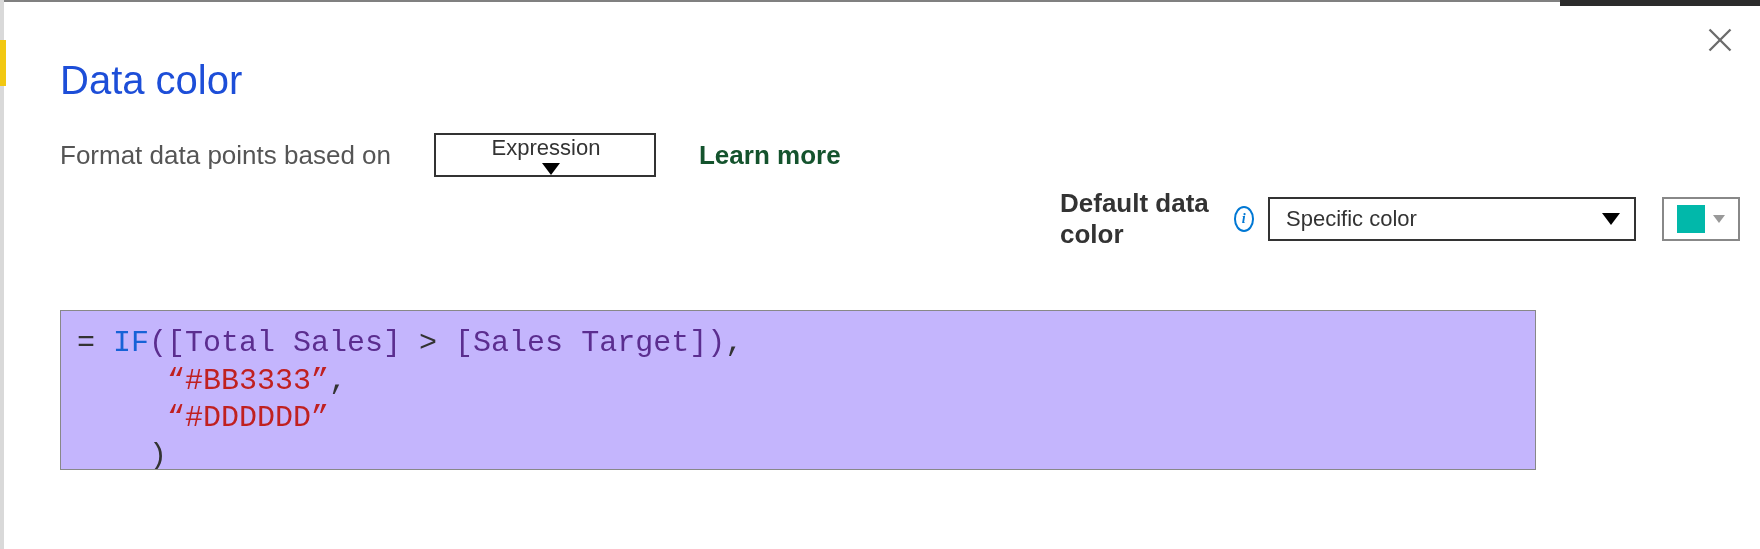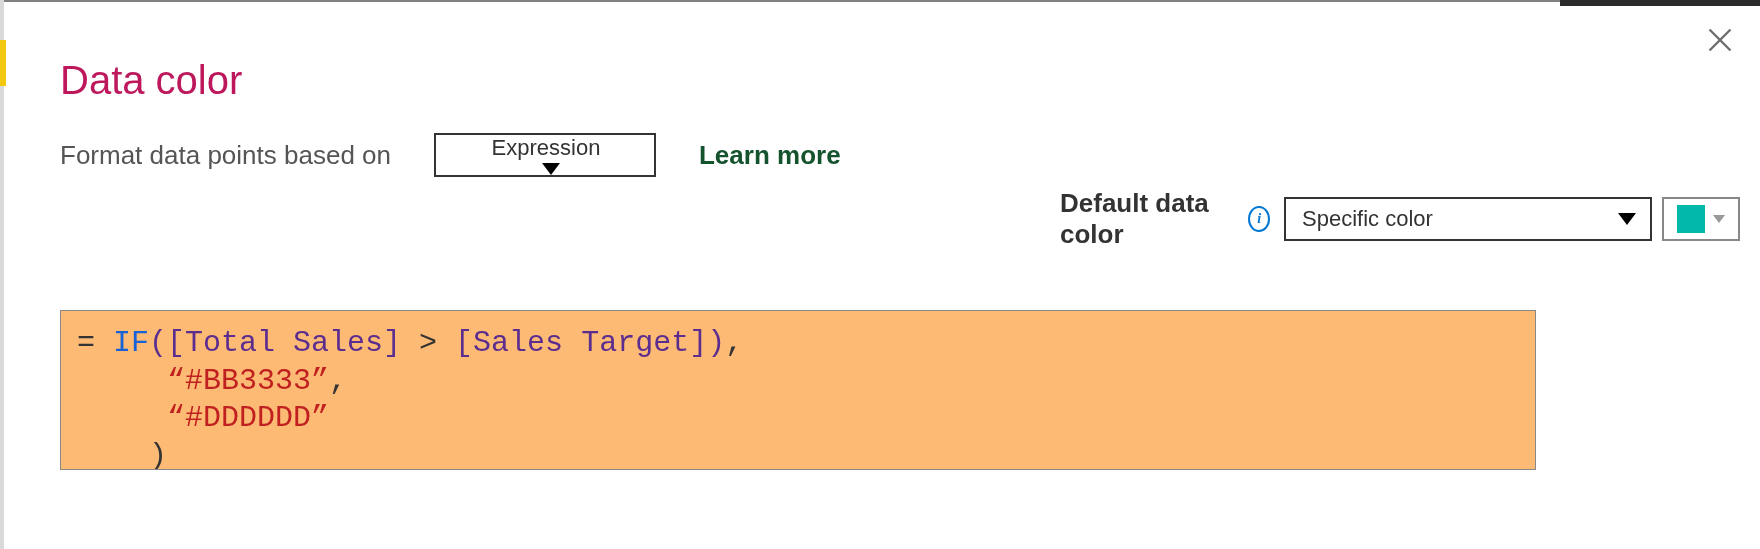--- a/index.html
+++ b/index.html
@@ -64,21 +64,21 @@
     position: absolute;
     left: 60px;
     right: 20px;
     top: 58px;
   }
 
   h1.dialog-title {
     margin: 0 0 30px 0;
     font-size: 40px;
     font-weight: 300;
-    color: #be185d;
+    color: #1d4ed8;
   }
 
   .row {
     display: flex;
     align-items: center;
     gap: 43px;
   }
 
   .format-label {
     font-size: 26px;
@@ -145,21 +145,21 @@
     color: #0078d4;
     font-size: 14px;
     font-weight: 600;
     font-family: Georgia, serif;
     font-style: italic;
   }
 
   .color-row {
     display: flex;
     align-items: center;
-    gap: 10px;
+    gap: 26px;
   }
 
   .color-picker {
     border: 2px solid #888;
     height: 44px;
     width: 78px;
     box-sizing: border-box;
     display: flex;
     align-items: center;
     justify-content: center;
@@ -180,21 +180,21 @@
     border-top: 8px solid #999;
   }
 
   .expression-box {
     position: absolute;
     left: 60px;
     top: 310px;
     right: 224px;
     height: 160px;
     border: 1px solid #888;
-    background: #fdba74;
+    background: #c4b5fd;
     padding: 14px 16px;
     box-sizing: border-box;
     font-family: Consolas, "Courier New", monospace;
     font-size: 30px;
     line-height: 1.25;
     white-space: pre;
     overflow: hidden;
   }
 
   .tok-eq    { color: #333; }

